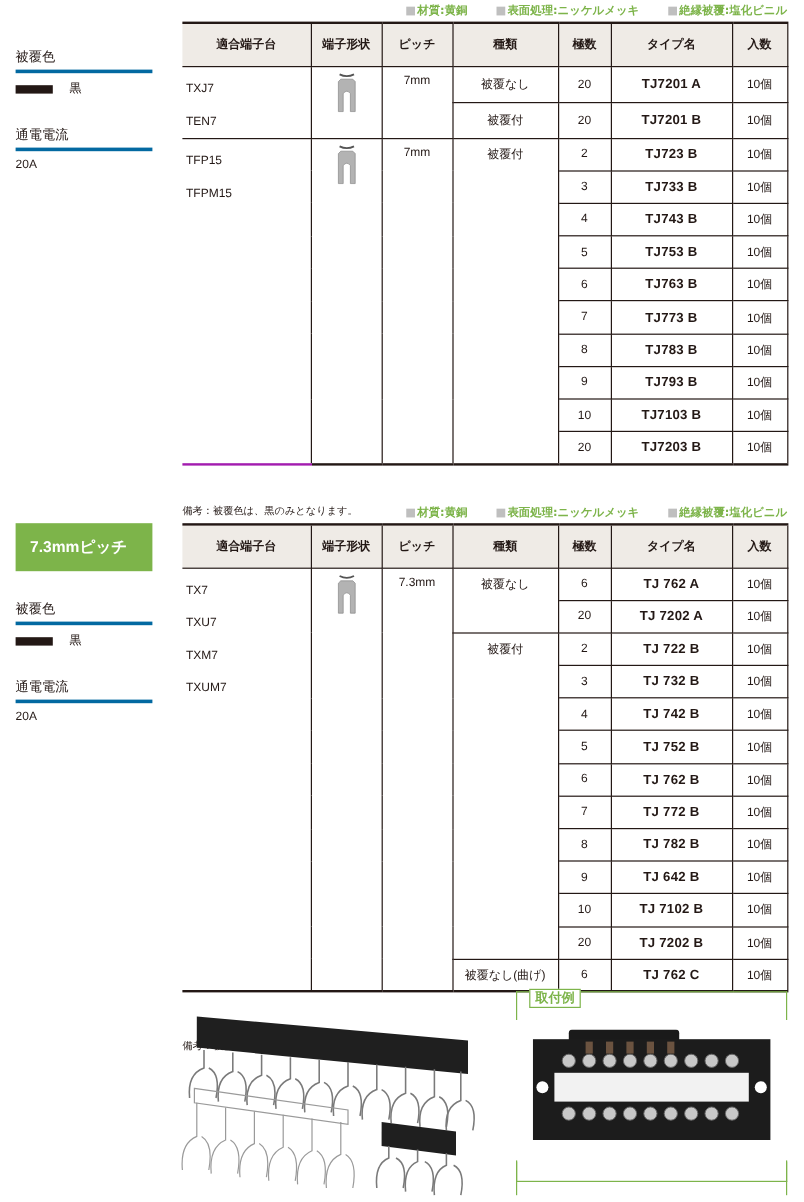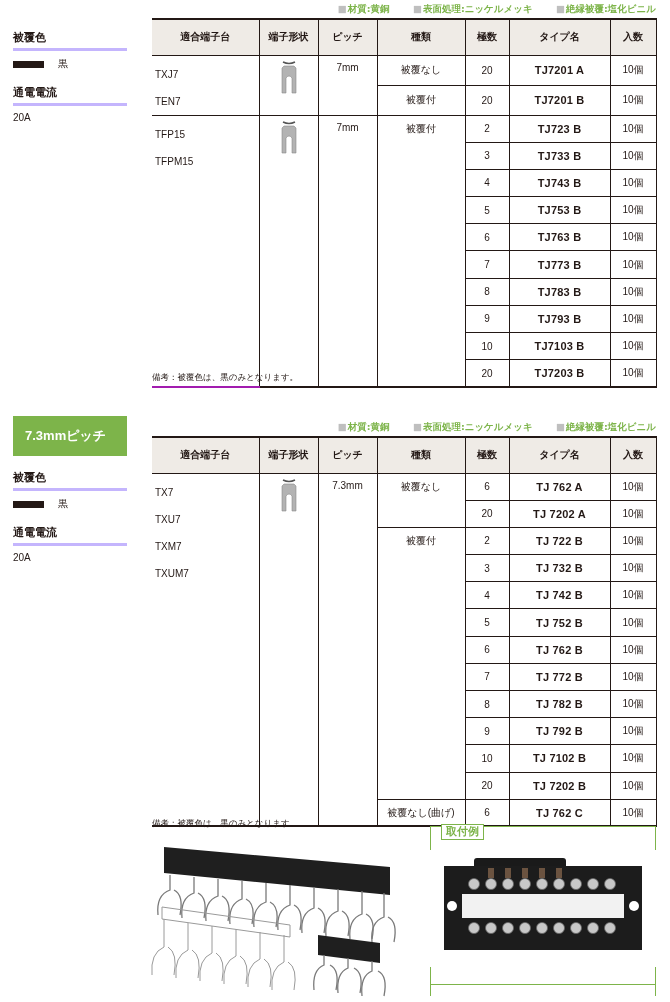--- a/index.html
+++ b/index.html
@@ -1,37 +1,37 @@
 <!DOCTYPE html>
 <html><head>
 <meta charset="utf-8">
 <style>
   * { box-sizing: border-box; margin: 0; padding: 0; }
   body { width: 670px; height: 1002px; background: #ffffff; font-family: "DejaVu Sans", "Liberation Sans", sans-serif; color: #231815; position: relative; overflow: hidden; }
   .side { position: absolute; left: 13px; width: 114px; }
   .pitch-badge { height: 40px; background: #7db44a; color: #fff; font-weight: bold; font-size: 13px; line-height: 40px; padding-left: 12px; font-family: "Liberation Sans", sans-serif; }
-  .side-h { font-size: 11px; font-weight: bold; margin-top: 14px; padding-bottom: 3px; border-bottom: 3px solid #c4b5fd; }
+  .side-h { font-size: 11px; font-weight: normal; margin-top: 24px; padding-bottom: 3px; border-bottom: 3px solid #0369a1; }
   .color-row { display: flex; align-items: center; margin-top: 6px; font-size: 10px; }
   .swatch { width: 31px; height: 7px; background: #231815; margin-right: 14px; }
   .side-v { font-size: 10px; margin-top: 6px; font-family: "Liberation Sans", sans-serif; }
   .material { position: absolute; right: 14px; font-size: 9.5px; color: #7db44a; font-weight: bold; white-space: nowrap; }
   .material .sq { color: #bfbfbf; margin-right: 1px; }
   .material .txt { margin-right: 20px; }
   table { position: absolute; left: 152px; width: 504px; border-collapse: collapse; font-size: 10px; table-layout: fixed; }
   th { background: #efebe6; height: 36px; font-weight: bold; font-size: 10px; border-left: 1px solid #231815; border-right: 1px solid #231815; border-top: 2px solid #231815; border-bottom: 1.5px solid #231815; }
   th:first-child { border-left: none; }
   th:last-child { border-right: 1.5px solid #231815; }
   td { height: 27.2px; border: 1px solid #231815; text-align: center; vertical-align: middle; font-family: "Liberation Sans", sans-serif; }
   td.terms { text-align: left; vertical-align: top; border-left: none; padding-left: 3px; padding-top: 5px; line-height: 27px; }
   td.top { vertical-align: top; padding-top: 6px; }
   td.shape { vertical-align: top; padding-top: 4px; }
   td.type { font-weight: bold; font-size: 11px; letter-spacing: 0.2px; }
   tr.last td { border-bottom: 2px solid #231815; }
   td:last-child { border-right: 1.5px solid #231815; }
-  .note { position: absolute; left: 152px; font-size: 8.5px; }
+  .note { position: absolute; left: 152px; font-size: 8.5px; margin-top: 48px; }
   .photo-title { position: absolute; left: 430px; top: 826px; width: 226px; height: 170px; border: 1.5px solid #7db44a; border-bottom: none; }
   .photo-title-label { position: absolute; left: 441px; top: 824px; background: #fff; padding: 0 4px; border: 1.5px solid #7db44a; font-size: 11px; color: #7db44a; font-weight: bold; height: 16px; line-height: 14px; }
   .photo-frame-bot { position: absolute; left: 430px; top: 968px; width: 226px; height: 17px; border: 1.5px solid #7db44a; border-top: none; }
   .photo-mask { position: absolute; left: 428px; top: 850px; width: 232px; height: 117px; background: #fff; }
 </style>
 </head>
 <body>
 
 <div class="side" style="top:16px">
   <div class="side-h">被覆色</div>
@@ -150,21 +150,21 @@
     <tr class="last">
         <td>20</td>
         <td class="type">TJ7203 B</td>
         <td>10個</td>
       </tr>
   </tbody>
 </table>
 
 <div class="note" style="top:372px">備考：被覆色は、黒のみとなります。</div>
 
-<div class="side" style="top:416px">
+<div class="side" style="top:436px">
   <div class="pitch-badge">7.3mmピッチ</div>
   <div class="side-h">被覆色</div>
   <div class="color-row">
     <span class="swatch"></span>
     <span>黒</span>
   </div>
   <div class="side-h">通電電流</div>
   <div class="side-v">20A</div>
 </div>
 
@@ -249,21 +249,21 @@
         <td class="type">TJ 772 B</td>
         <td>10個</td>
       </tr>
     <tr>
         <td>8</td>
         <td class="type">TJ 782 B</td>
         <td>10個</td>
       </tr>
     <tr>
         <td>9</td>
-        <td class="type">TJ 792 B</td>
+        <td class="type">TJ 642 B</td>
         <td>10個</td>
       </tr>
     <tr>
         <td>10</td>
         <td class="type">TJ 7102 B</td>
         <td>10個</td>
       </tr>
     <tr>
         <td>20</td>
         <td class="type">TJ 7202 B</td>

